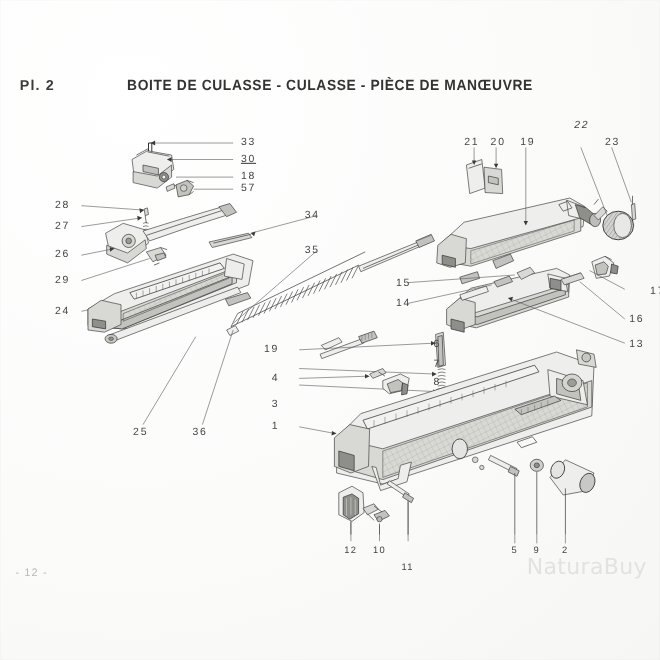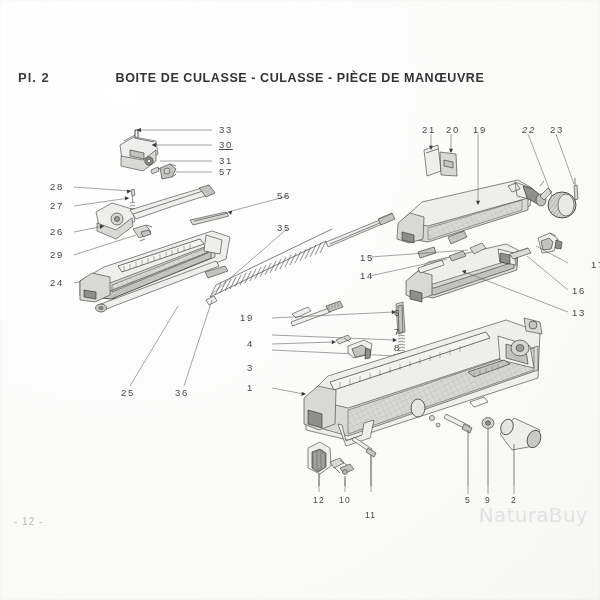--- a/index.html
+++ b/index.html
@@ -442,48 +442,48 @@
       <path class="ln-thin" d="M184,386 L212,300"></path>
     </g>
 
   </svg>
 
   <div class="plate-no">Pl. 2</div>
   <div class="title">BOITE DE CULASSE - CULASSE - PIÈCE DE MANŒUVRE</div>
 
   <div class="callout" style="left:219px;top:124px;">33</div>
   <div class="callout" style="left:219px;top:139px;text-decoration:underline;">30</div>
-  <div class="callout" style="left:219px;top:155px;">31</div>
+  <div class="callout" style="left:219px;top:155px;">18</div>
   <div class="callout" style="left:219px;top:166px;">57</div>
 
   <div class="callout" style="left:50px;top:181px;">28</div>
   <div class="callout" style="left:50px;top:200px;">27</div>
   <div class="callout" style="left:50px;top:226px;">26</div>
   <div class="callout" style="left:50px;top:249px;">29</div>
   <div class="callout" style="left:50px;top:277px;">24</div>
 
   <div class="callout" style="left:121px;top:387px;">25</div>
   <div class="callout" style="left:175px;top:387px;">36</div>
 
-  <div class="callout" style="left:277px;top:190px;">56</div>
+  <div class="callout" style="left:277px;top:190px;">34</div>
   <div class="callout" style="left:277px;top:222px;">35</div>
 
   <div class="callout" style="left:240px;top:312px;">19</div>
   <div class="callout" style="left:247px;top:338px;">4</div>
   <div class="callout" style="left:247px;top:362px;">3</div>
   <div class="callout" style="left:247px;top:382px;">1</div>
 
   <div class="callout" style="left:394px;top:307px;">6</div>
   <div class="callout" style="left:394px;top:326px;">7</div>
   <div class="callout" style="left:394px;top:342px;">8</div>
 
   <div class="callout" style="left:422px;top:124px;">21</div>
   <div class="callout" style="left:446px;top:124px;">20</div>
   <div class="callout" style="left:473px;top:124px;">19</div>
-  <div class="callout" style="left:522px;top:124px;font-style:italic;">22</div>
+  <div class="callout" style="left:522px;top:108px;font-style:italic;">22</div>
   <div class="callout" style="left:550px;top:124px;">23</div>
 
   <div class="callout" style="left:360px;top:252px;">15</div>
   <div class="callout" style="left:360px;top:270px;">14</div>
   <div class="callout" style="left:591px;top:259px;">17</div>
   <div class="callout" style="left:572px;top:285px;">16</div>
   <div class="callout" style="left:572px;top:307px;">13</div>
 
   <div class="callout small" style="left:313px;top:495px;">12</div>
   <div class="callout small" style="left:339px;top:495px;">10</div>

